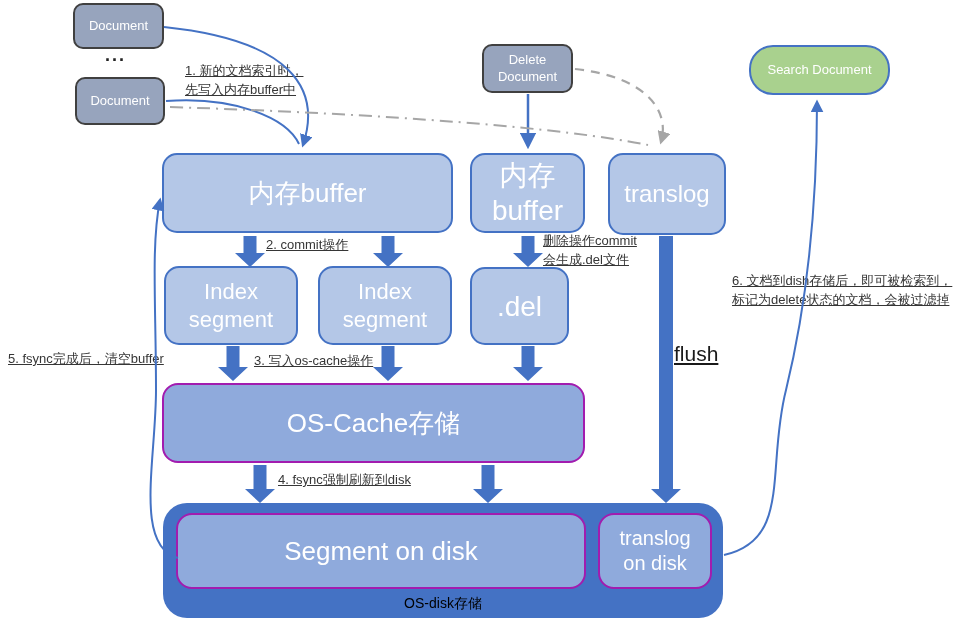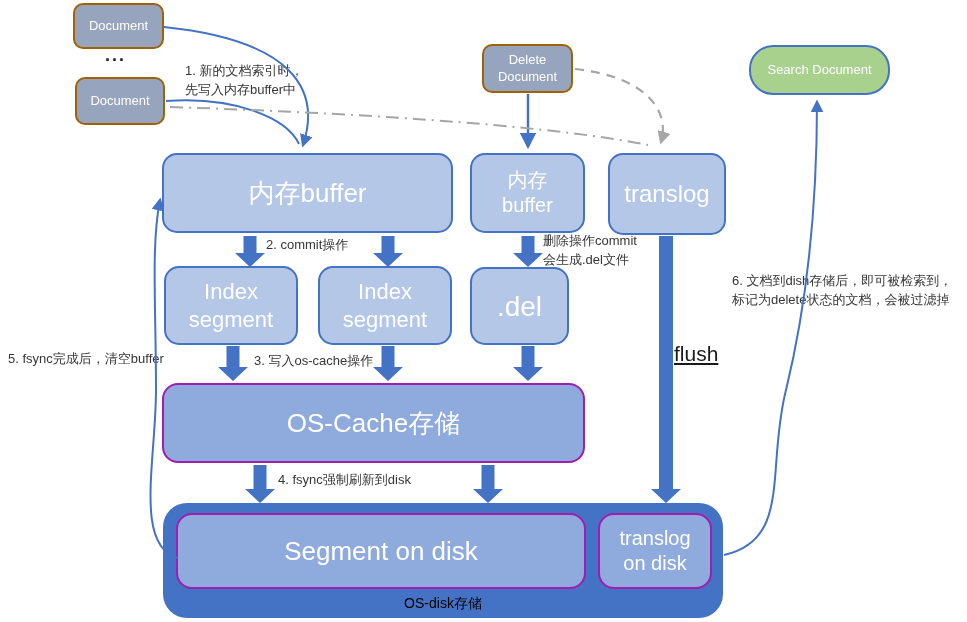--- a/index.html
+++ b/index.html
@@ -7,28 +7,28 @@
     width:967px;height:622px;position:relative;background:#ffffff;
     font-family:"Liberation Sans",sans-serif;overflow:hidden;
   }
   .box{
     position:absolute;display:flex;align-items:center;justify-content:center;
     text-align:center;color:#ffffff;white-space:pre-line;line-height:1.25;
     box-sizing:border-box;z-index:2;
   }
   .blue-light{background:#b4c7e7;border:2px solid #4472c4;border-radius:15px;}
   .blue-mid{background:#8faadc;border:2px solid #a21caf;border-radius:16px;}
-  .gray-box{background:#97a4bd;border:2px solid #a16207;border-radius:10px;font-size:13px;}
+  .gray-box{background:#97a4bd;border:2px solid #404040;border-radius:10px;font-size:13px;}
   .green-box{background:#a9d18e;border:2px solid #4472c4;border-radius:24px;font-size:13px;}
   .container-dark{
     position:absolute;background:#4472c4;border-radius:24px;z-index:1;
   }
   .note{
     position:absolute;color:#363636;font-size:13px;line-height:1.45;
-    white-space:pre-line;z-index:4;
+    white-space:pre-line;z-index:4;text-decoration:underline;
   }
   .flush-label{position:absolute;color:#1a1a1a;font-size:21px;z-index:4;}
   .dots{position:absolute;color:#222;font-size:18px;font-weight:bold;letter-spacing:2px;z-index:2;}
   .disk-label{
     position:absolute;left:0;right:0;bottom:5px;text-align:center;
     color:#000;font-size:14px;z-index:3;
   }
   svg.overlay{position:absolute;left:0;top:0;z-index:5;pointer-events:none;}
 </style>
 </head>
@@ -36,21 +36,21 @@
 
 <div class="box gray-box" style="left:73px;top:3px;width:91px;height:46px;">Document</div>
 <div class="dots" style="left:105px;top:45px;">...</div>
 <div class="box gray-box" style="left:75px;top:77px;width:90px;height:48px;">Document</div>
 <div class="box gray-box" style="left:482px;top:44px;width:91px;height:49px;">Delete
 Document</div>
 
 <div class="box green-box" style="left:749px;top:45px;width:141px;height:50px;">Search Document</div>
 
 <div class="box blue-light" style="left:162px;top:153px;width:291px;height:80px;font-size:26px;">内存buffer</div>
-<div class="box blue-light" style="left:470px;top:153px;width:115px;height:80px;font-size:20px;">内存
+<div class="box blue-light" style="left:470px;top:153px;width:115px;height:80px;font-size:28px;">内存
 buffer</div>
 <div class="box blue-light" style="left:608px;top:153px;width:118px;height:82px;font-size:24px;">translog</div>
 
 <div class="box blue-light" style="left:164px;top:266px;width:134px;height:79px;font-size:22px;">Index
 segment</div>
 <div class="box blue-light" style="left:318px;top:266px;width:134px;height:79px;font-size:22px;">Index
 segment</div>
 <div class="box blue-light" style="left:470px;top:267px;width:99px;height:78px;font-size:28px;">.del</div>
 
 <div class="box blue-mid" style="left:162px;top:383px;width:423px;height:80px;font-size:26px;">OS-Cache存储</div>

